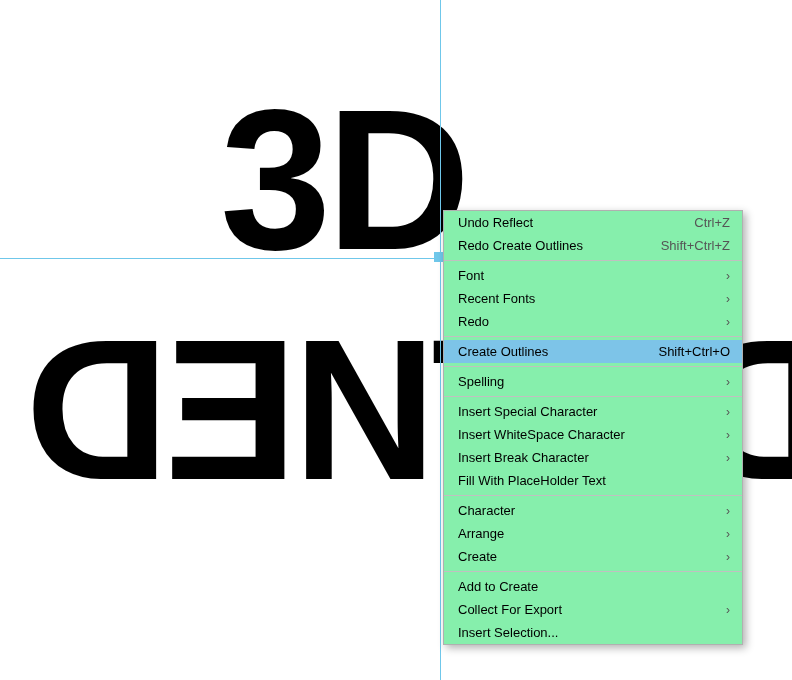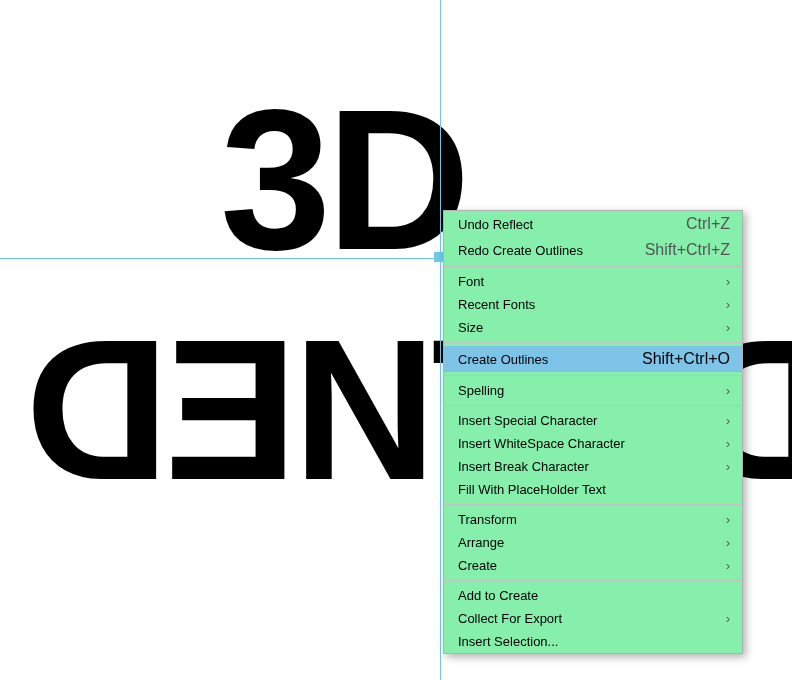--- a/index.html
+++ b/index.html
@@ -111,21 +111,21 @@
       color: #000000;
       gap: 42px;
     }
 
     .menu-item .label {
       flex: 1;
     }
 
     .menu-item .shortcut {
       color: #555;
-      font-size: 16px;
+      font-size: 13px;
       margin-left: 20px;
     }
 
     .menu-item.highlighted .shortcut {
       color: #000;
     }
 
     .menu-item .arrow {
       color: #555;
       font-size: 12px;
@@ -164,21 +164,21 @@
     <div class="menu-separator"></div>
     <div class="menu-item">
       <span class="label">Font</span>
       <span class="arrow">›</span>
     </div>
     <div class="menu-item">
       <span class="label">Recent Fonts</span>
       <span class="arrow">›</span>
     </div>
     <div class="menu-item">
-      <span class="label">Size</span>
+      <span class="label">Redo</span>
       <span class="arrow">›</span>
     </div>
     <div class="menu-separator"></div>
     <div class="menu-item highlighted">
       <span class="label">Create Outlines</span>
       <span class="shortcut">Shift+Ctrl+O</span>
     </div>
     <div class="menu-separator"></div>
     <div class="menu-item">
       <span class="label">Spelling</span>
@@ -195,21 +195,21 @@
     </div>
     <div class="menu-item">
       <span class="label">Insert Break Character</span>
       <span class="arrow">›</span>
     </div>
     <div class="menu-item">
       <span class="label">Fill With PlaceHolder Text</span>
     </div>
     <div class="menu-separator"></div>
     <div class="menu-item">
-      <span class="label">Transform</span>
+      <span class="label">Character</span>
       <span class="arrow">›</span>
     </div>
     <div class="menu-item">
       <span class="label">Arrange</span>
       <span class="arrow">›</span>
     </div>
     <div class="menu-item">
       <span class="label">Create</span>
       <span class="arrow">›</span>
     </div>

